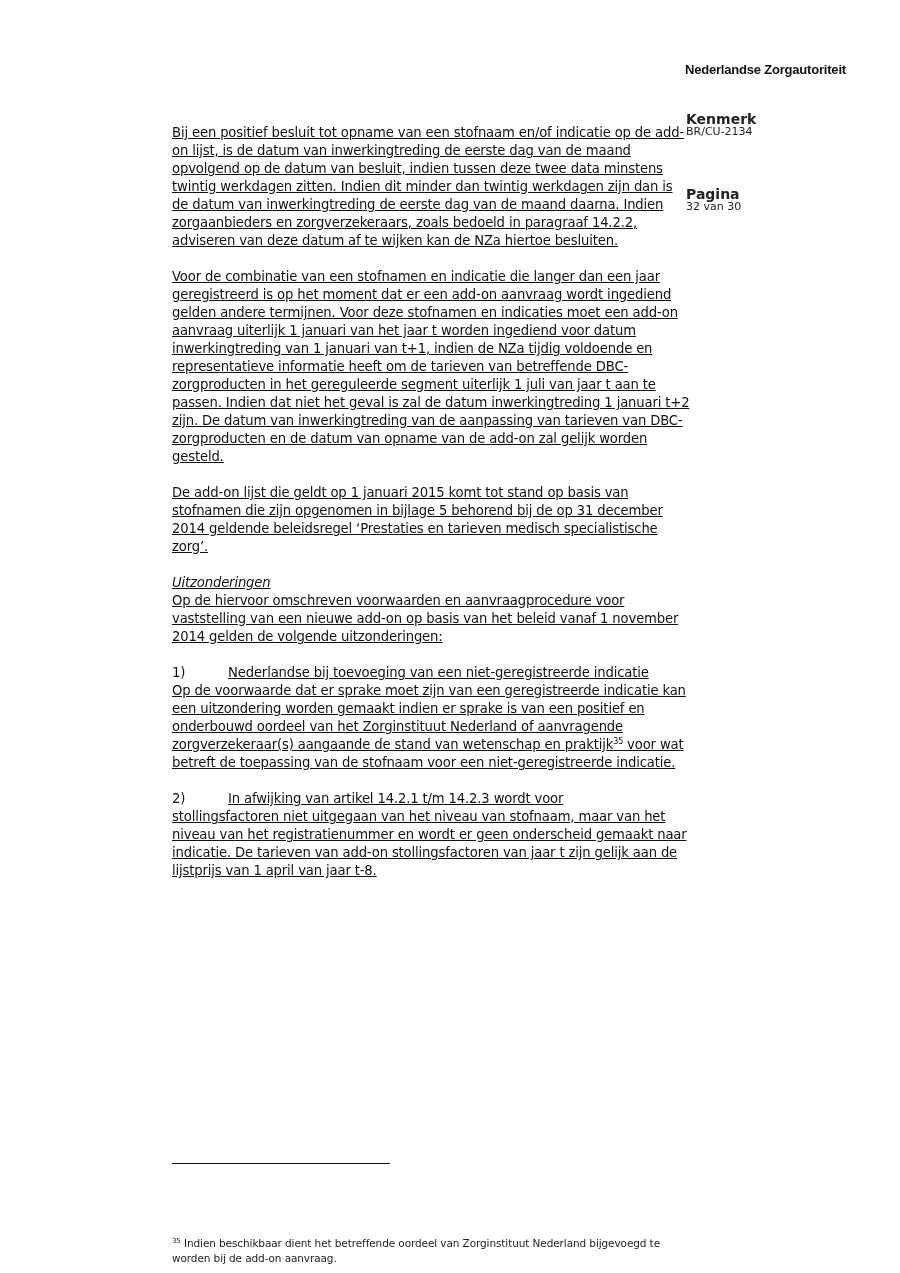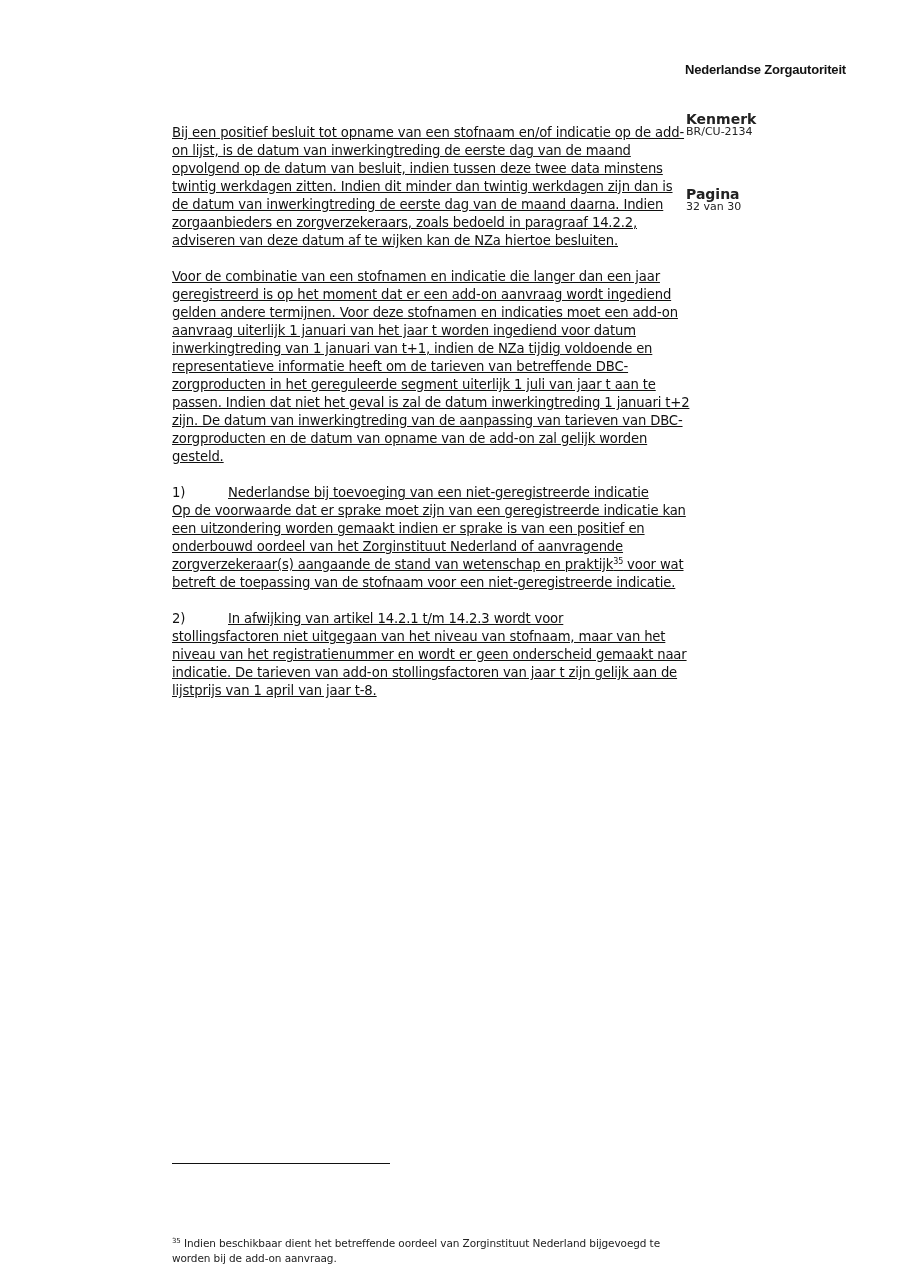--- a/index.html
+++ b/index.html
@@ -33,21 +33,26 @@
   <span class="val">BR/CU-2134</span>
 </div>
 <div class="meta pagina">
   <span class="lbl">Pagina</span>
   <span class="val">32 van 30</span>
 </div>
 
 <div class="body">
   <p>Bij een positief besluit tot opname van een stofnaam en/of indicatie op de add-on lijst, is de datum van inwerkingtreding de eerste dag van de maand opvolgend op de datum van besluit, indien tussen deze twee data minstens twintig werkdagen zitten. Indien dit minder dan twintig werkdagen zijn dan is de datum van inwerkingtreding de eerste dag van de maand daarna. Indien zorgaanbieders en zorgverzekeraars, zoals bedoeld in paragraaf 14.2.2, adviseren van deze datum af te wijken kan de NZa hiertoe besluiten.</p>
   <p>Voor de combinatie van een stofnamen en indicatie die langer dan een jaar geregistreerd is op het moment dat er een add-on aanvraag wordt ingediend gelden andere termijnen. Voor deze stofnamen en indicaties moet een add-on aanvraag uiterlijk 1 januari van het jaar t worden ingediend voor datum inwerkingtreding van 1 januari van t+1, indien de NZa tijdig voldoende en representatieve informatie heeft om de tarieven van betreffende DBC-zorgproducten in het gereguleerde segment uiterlijk 1 juli van jaar t aan te passen. Indien dat niet het geval is zal de datum inwerkingtreding 1 januari t+2 zijn. De datum van inwerkingtreding van de aanpassing van tarieven van DBC-zorgproducten en de datum van opname van de add-on zal gelijk worden gesteld.</p>
+  <p>De add-on lijst die geldt op 1 januari 2015 komt tot stand op basis van stofnamen die zijn opgenomen in bijlage 5 behorend bij de op 31 december 2014 geldende beleidsregel ‘Prestaties en tarieven medisch specialistische zorg’.</p>
 
+  <p>
+    <span class="heading-it">Uitzonderingen</span>
+    <span>Op de hiervoor omschreven voorwaarden en aanvraagprocedure voor vaststelling van een nieuwe add-on op basis van het beleid vanaf 1 november 2014 gelden de volgende uitzonderingen:</span>
+  </p>
 
   <p>
     <span class="num">1)</span><span>Nederlandse bij toevoeging van een niet-geregistreerde indicatie</span><br>
     <span>Op de voorwaarde dat er sprake moet zijn van een geregistreerde indicatie kan een uitzondering worden gemaakt indien er sprake is van een positief en onderbouwd oordeel van het Zorginstituut Nederland of aanvragende zorgverzekeraar(s) aangaande de stand van wetenschap en praktijk</span><sup>35</sup><span> voor wat betreft de toepassing van de stofnaam voor een niet-geregistreerde indicatie.</span>
   </p>
 
   <p>
     <span class="num">2)</span><span>In afwijking van artikel 14.2.1 t/m 14.2.3 wordt voor</span><br>
     <span>stollingsfactoren niet uitgegaan van het niveau van stofnaam, maar van het niveau van het registratienummer en wordt er geen onderscheid gemaakt naar indicatie. De tarieven van add-on stollingsfactoren van jaar t zijn gelijk aan de lijstprijs van 1 april van jaar t-8.</span>
   </p>

